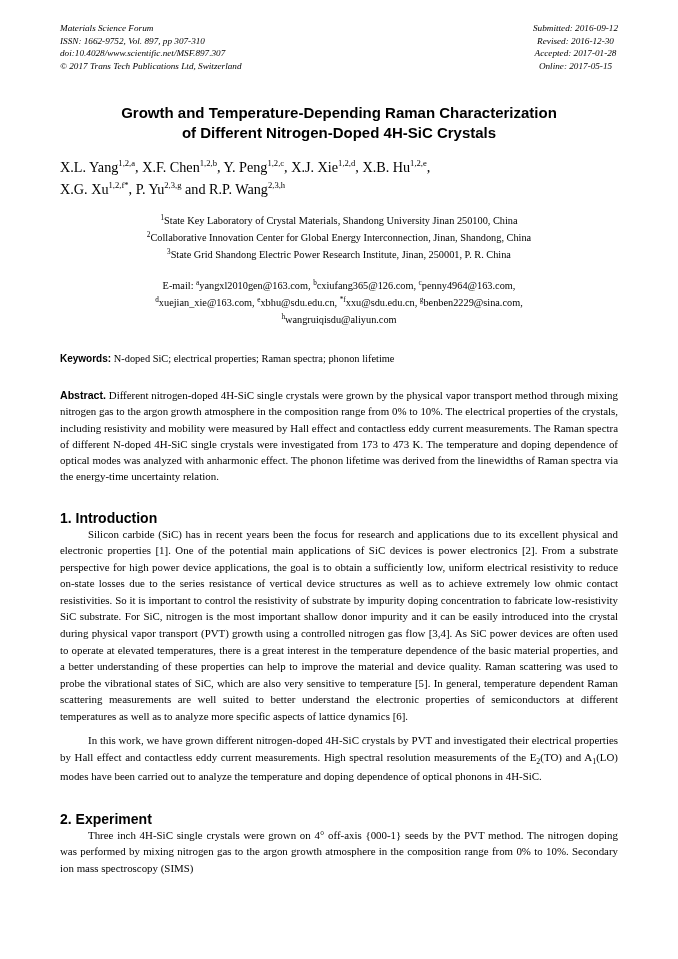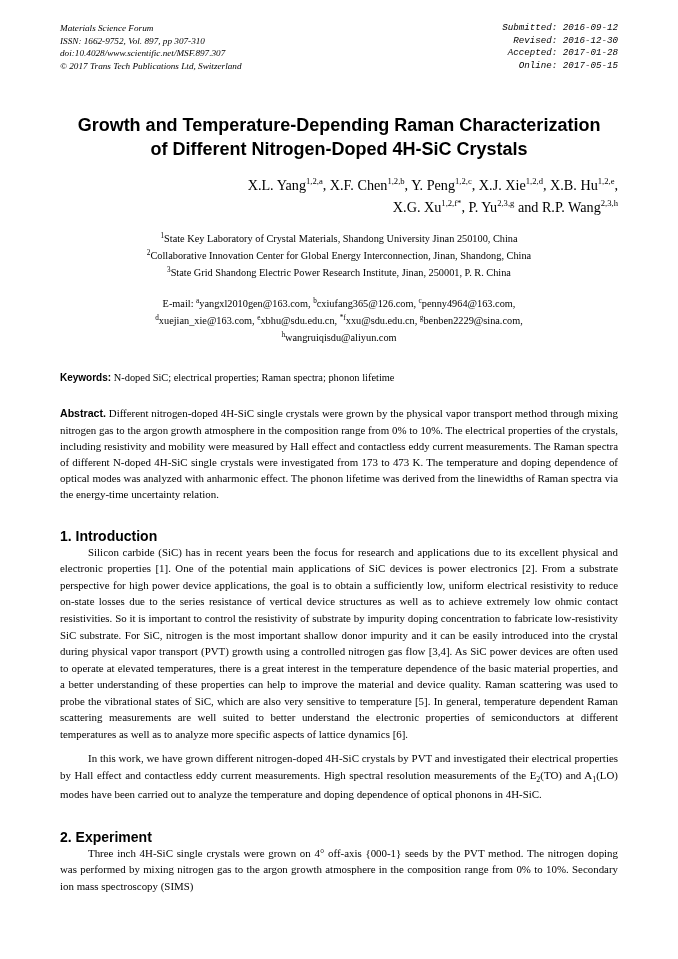--- a/index.html
+++ b/index.html
@@ -31,37 +31,37 @@
 
   
   .header {
     display: flex;
     justify-content: space-between;
     font-style: italic;
     font-size: 9.2px;
     line-height: 1.38;
   }
   .header-left, .header-right { white-space: nowrap; }
-  .header-right { text-align: right; font-family: Liberation Mono, monospace; }
+  .header-right { text-align: center; }
 
   
   .title {
-    margin-top: 40px;
+    margin-top: 30px;
     text-align: center;
     font-family: "Liberation Sans", sans-serif;
     font-weight: bold;
-    font-size: 18px;
+    font-size: 15px;
     line-height: 1.35;
   }
   .title .l2 { display: block; }
 
   
   .authors {
     margin-top: 14px;
-    text-align: right;
+    text-align: left;
     font-size: 14.2px;
     line-height: 1.5;
   }
   .authors sup { font-size: 8.6px; vertical-align: super; }
 
   
   .affils {
     margin-top: 13px;
     text-align: center;
     font-size: 10.3px;

